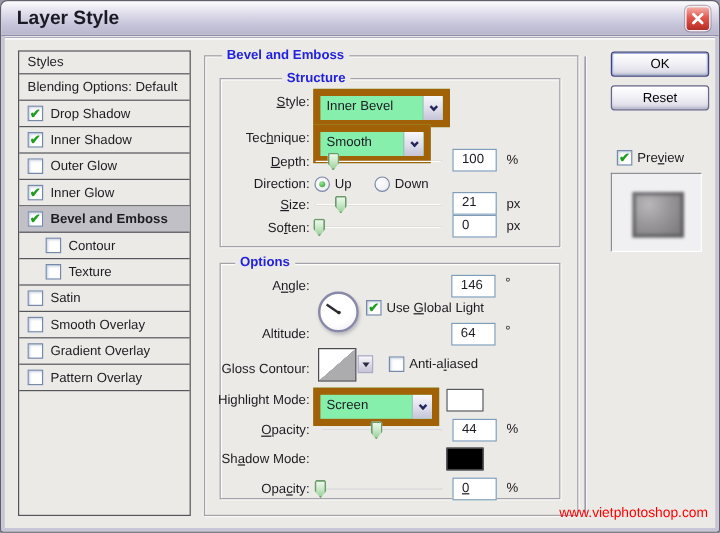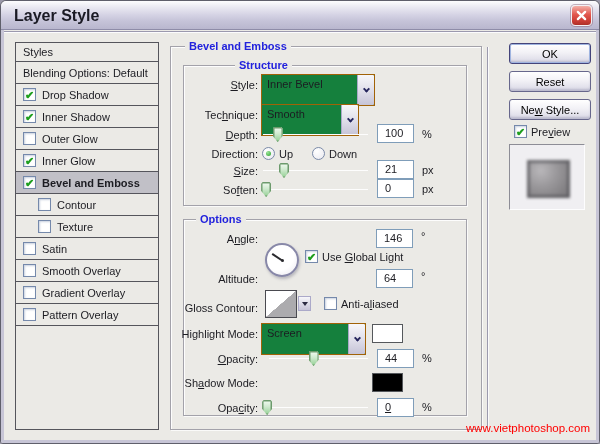--- a/index.html
+++ b/index.html
@@ -32,21 +32,21 @@
     box-shadow:inset 1px 1px 2px rgba(120,140,175,.4);display:flex;align-items:center;justify-content:center;}
   .cb .mark{color:#1E9E1E;font-size:11px;font-weight:bold;line-height:10px;}
   .srow .lbl{margin-left:6px;white-space:nowrap;}
   
   .etch{border:1px solid #A3A2AA;box-shadow:inset 1px 1px 0 rgba(255,255,255,.9),1px 1px 0 rgba(255,255,255,.75);}
   .gb-label{position:absolute;background:#EBEAE6;padding:0 4px;font-weight:bold;color:#2222DD;z-index:5;}
   .rlabel{position:absolute;width:110px;text-align:right;white-space:nowrap;}
   .vbox{position:absolute;width:37px;height:19px;background:#fff;border:1px solid #7F9DB9;
     padding-left:7px;line-height:17px;}
   .unit{position:absolute;}
-  .dd{position:absolute;height:32px;background:#15803d;border:1px solid #a16207;line-height:19px;padding-left:5px;}
+  .dd{position:absolute;height:32px;background:#86efac;border:6px solid #a16207;line-height:19px;padding-left:5px;}
   .dd .btn{position:absolute;right:0;top:0;bottom:0;width:17px;
     background:linear-gradient(180deg,#F7F7FA 0%,#DEDDE9 55%,#C6C4D7 100%);
     border-left:1px solid #ABA9C9;border-radius:0 1px 1px 0;
     display:flex;align-items:center;justify-content:center;}
   .chev{width:5px;height:5px;border-right:2px solid #26265E;border-bottom:2px solid #26265E;
     transform:rotate(45deg) translate(-1px,-1px);}
   .slider{position:absolute;height:15px;}
   .slider .track{position:absolute;left:0;right:0;top:7px;height:1px;background:#8A8A8E;border-bottom:1px solid #FDFDFD;}
   .slider .thumb{position:absolute;top:0;width:10px;height:15px;margin-left:-5px;
     clip-path:polygon(15% 0,85% 0,100% 12%,100% 58%,50% 100%,0 58%,0 12%);
@@ -280,21 +280,20 @@
   <div class="slider" style="left:263px;top:399px;width:104px;">
     <span class="track"></span>
       <span class="thumb" style="left: 3%;"></span>
   </div>
   <div class="vbox" style="left:376px;top:397px;"><span class="ulz">0</span></div>
   <div class="unit" style="left:421px;top:400px;">%</div>
 
   <div class="vsep"></div>
   <button class="xpbtn default" style="top:42px;">OK</button>
   <button class="xpbtn" style="top:70px;">Reset</button>
-  <button class="xpbtn" style="top:98px;"><span>Ne</span><span style="text-decoration: underline;">w</span><span> Style...</span></button>
   <span class="cb" style="position:absolute;left:513px;top:124px;">
       <span class="mark">✔</span>
     </span>
   <div class="unit" style="left:530px;top:125px;"><span>Pre</span><span style="text-decoration: underline;">v</span><span>iew</span></div>
   <div class="preview-panel">
     <div class="preview-thumb"></div>
   </div>
 
   <div class="watermark">www.vietphotoshop.com</div>
 

